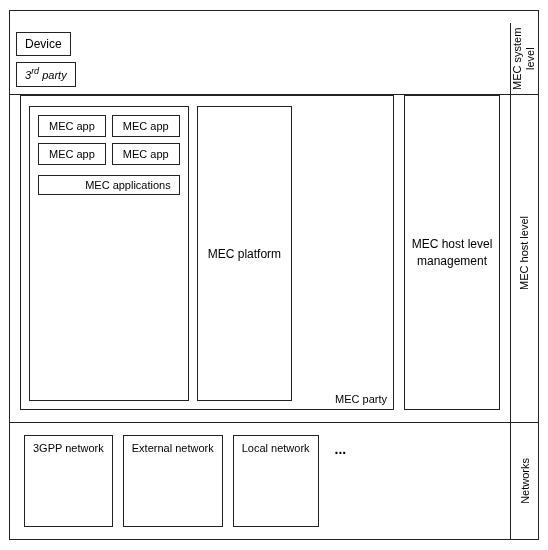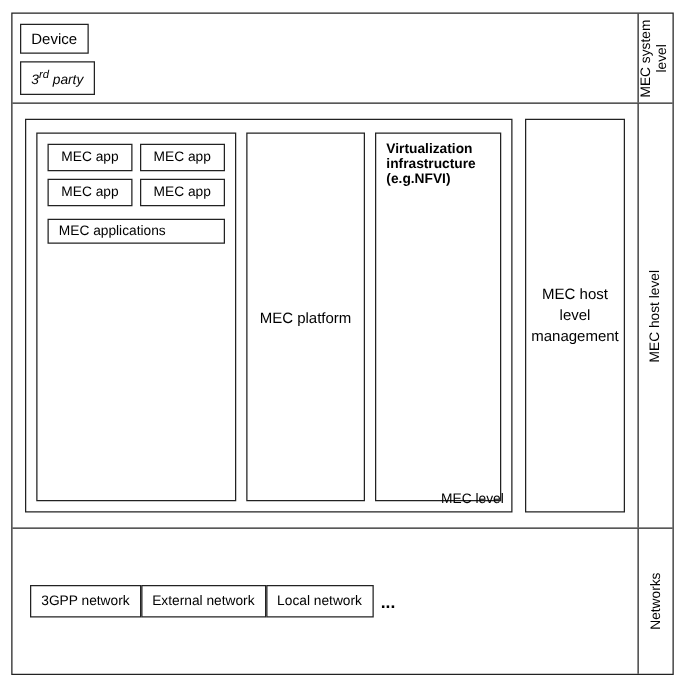--- a/index.html
+++ b/index.html
@@ -17,21 +17,21 @@
     .diagram {
       width: 530px;
       height: 530px;
       position: relative;
       border: 1.5px solid #222;
     }
 
     
     .tier-system {
       position: absolute;
-      top: 0; left: 0; right: 0;
+      top: 12px; left: 0; right: 0;
       height: 72px;
       border-bottom: 1.5px solid #222;
       display: flex;
     }
     .tier-system-content {
       flex: 1;
       display: flex;
       align-items: center;
       padding: 6px;
     }
@@ -114,21 +114,21 @@
       border: 1.5px solid #222;
       padding: 4px 10px;
       font-size: 11px;
       text-align: center;
       min-width: 62px;
     }
     .mec-applications-label {
       border: 1.5px solid #222;
       padding: 3px 8px;
       font-size: 11px;
-      text-align: left;
+      text-align: right;
       margin-top: 4px;
     }
     .mec-platform-box {
       border: 1.5px solid #222;
       padding: 8px 10px;
       font-size: 12px;
       text-align: center;
       display: flex;
       align-items: center;
       justify-content: center;
@@ -143,21 +143,21 @@
     }
     .mec-host-label-box {
       position: absolute;
       bottom: 4px;
       right: 6px;
       font-size: 11px;
     }
 
     .mec-host-mgmt-box {
       border: 1.5px solid #222;
-      width: 80px;
+      width: 96px;
       display: flex;
       align-items: center;
       justify-content: center;
       text-align: center;
       font-size: 12px;
       line-height: 1.4;
       padding: 6px;
       flex-shrink: 0;
     }
     .side-label-host {
@@ -179,23 +179,22 @@
     .tier-networks {
       position: absolute;
       top: 412px;
       left: 0; right: 0;
       bottom: 0;
       display: flex;
     }
     .tier-networks-content {
       flex: 1;
       display: flex;
-      align-items: center;
       justify-content: flex-start;
-      gap: 0;
+      gap: 10px;
       padding: 12px 14px;
     }
     .network-box {
       border: 1.5px solid #222;
       padding: 6px 8px;
       text-align: center;
       font-size: 11px;
       min-width: 58px;
     }
     .ellipsis-box {
@@ -248,22 +247,21 @@
               <div class="mec-app-box">MEC app</div>
             </div>
             <div class="mec-app-row">
               <div class="mec-app-box">MEC app</div>
               <div class="mec-app-box">MEC app</div>
             </div>
             <div class="mec-applications-label">MEC applications</div>
           </div>
           <div class="mec-platform-box">MEC platform</div>
         </div>
-        <div class="virtualization-box">Virtualization infrastructure (e.g.NFVI)</div>
-        <div class="mec-host-label-box">MEC level</div>
+        <div class="mec-host-label-box">MEC party</div>
       </div>
       <div class="mec-host-mgmt-box">MEC host level management</div>
     </div>
     <div class="side-label-host">
       <span>MEC host level</span>
     </div>
   </div>
 
   <div class="tier-networks">
     <div class="tier-networks-content">

